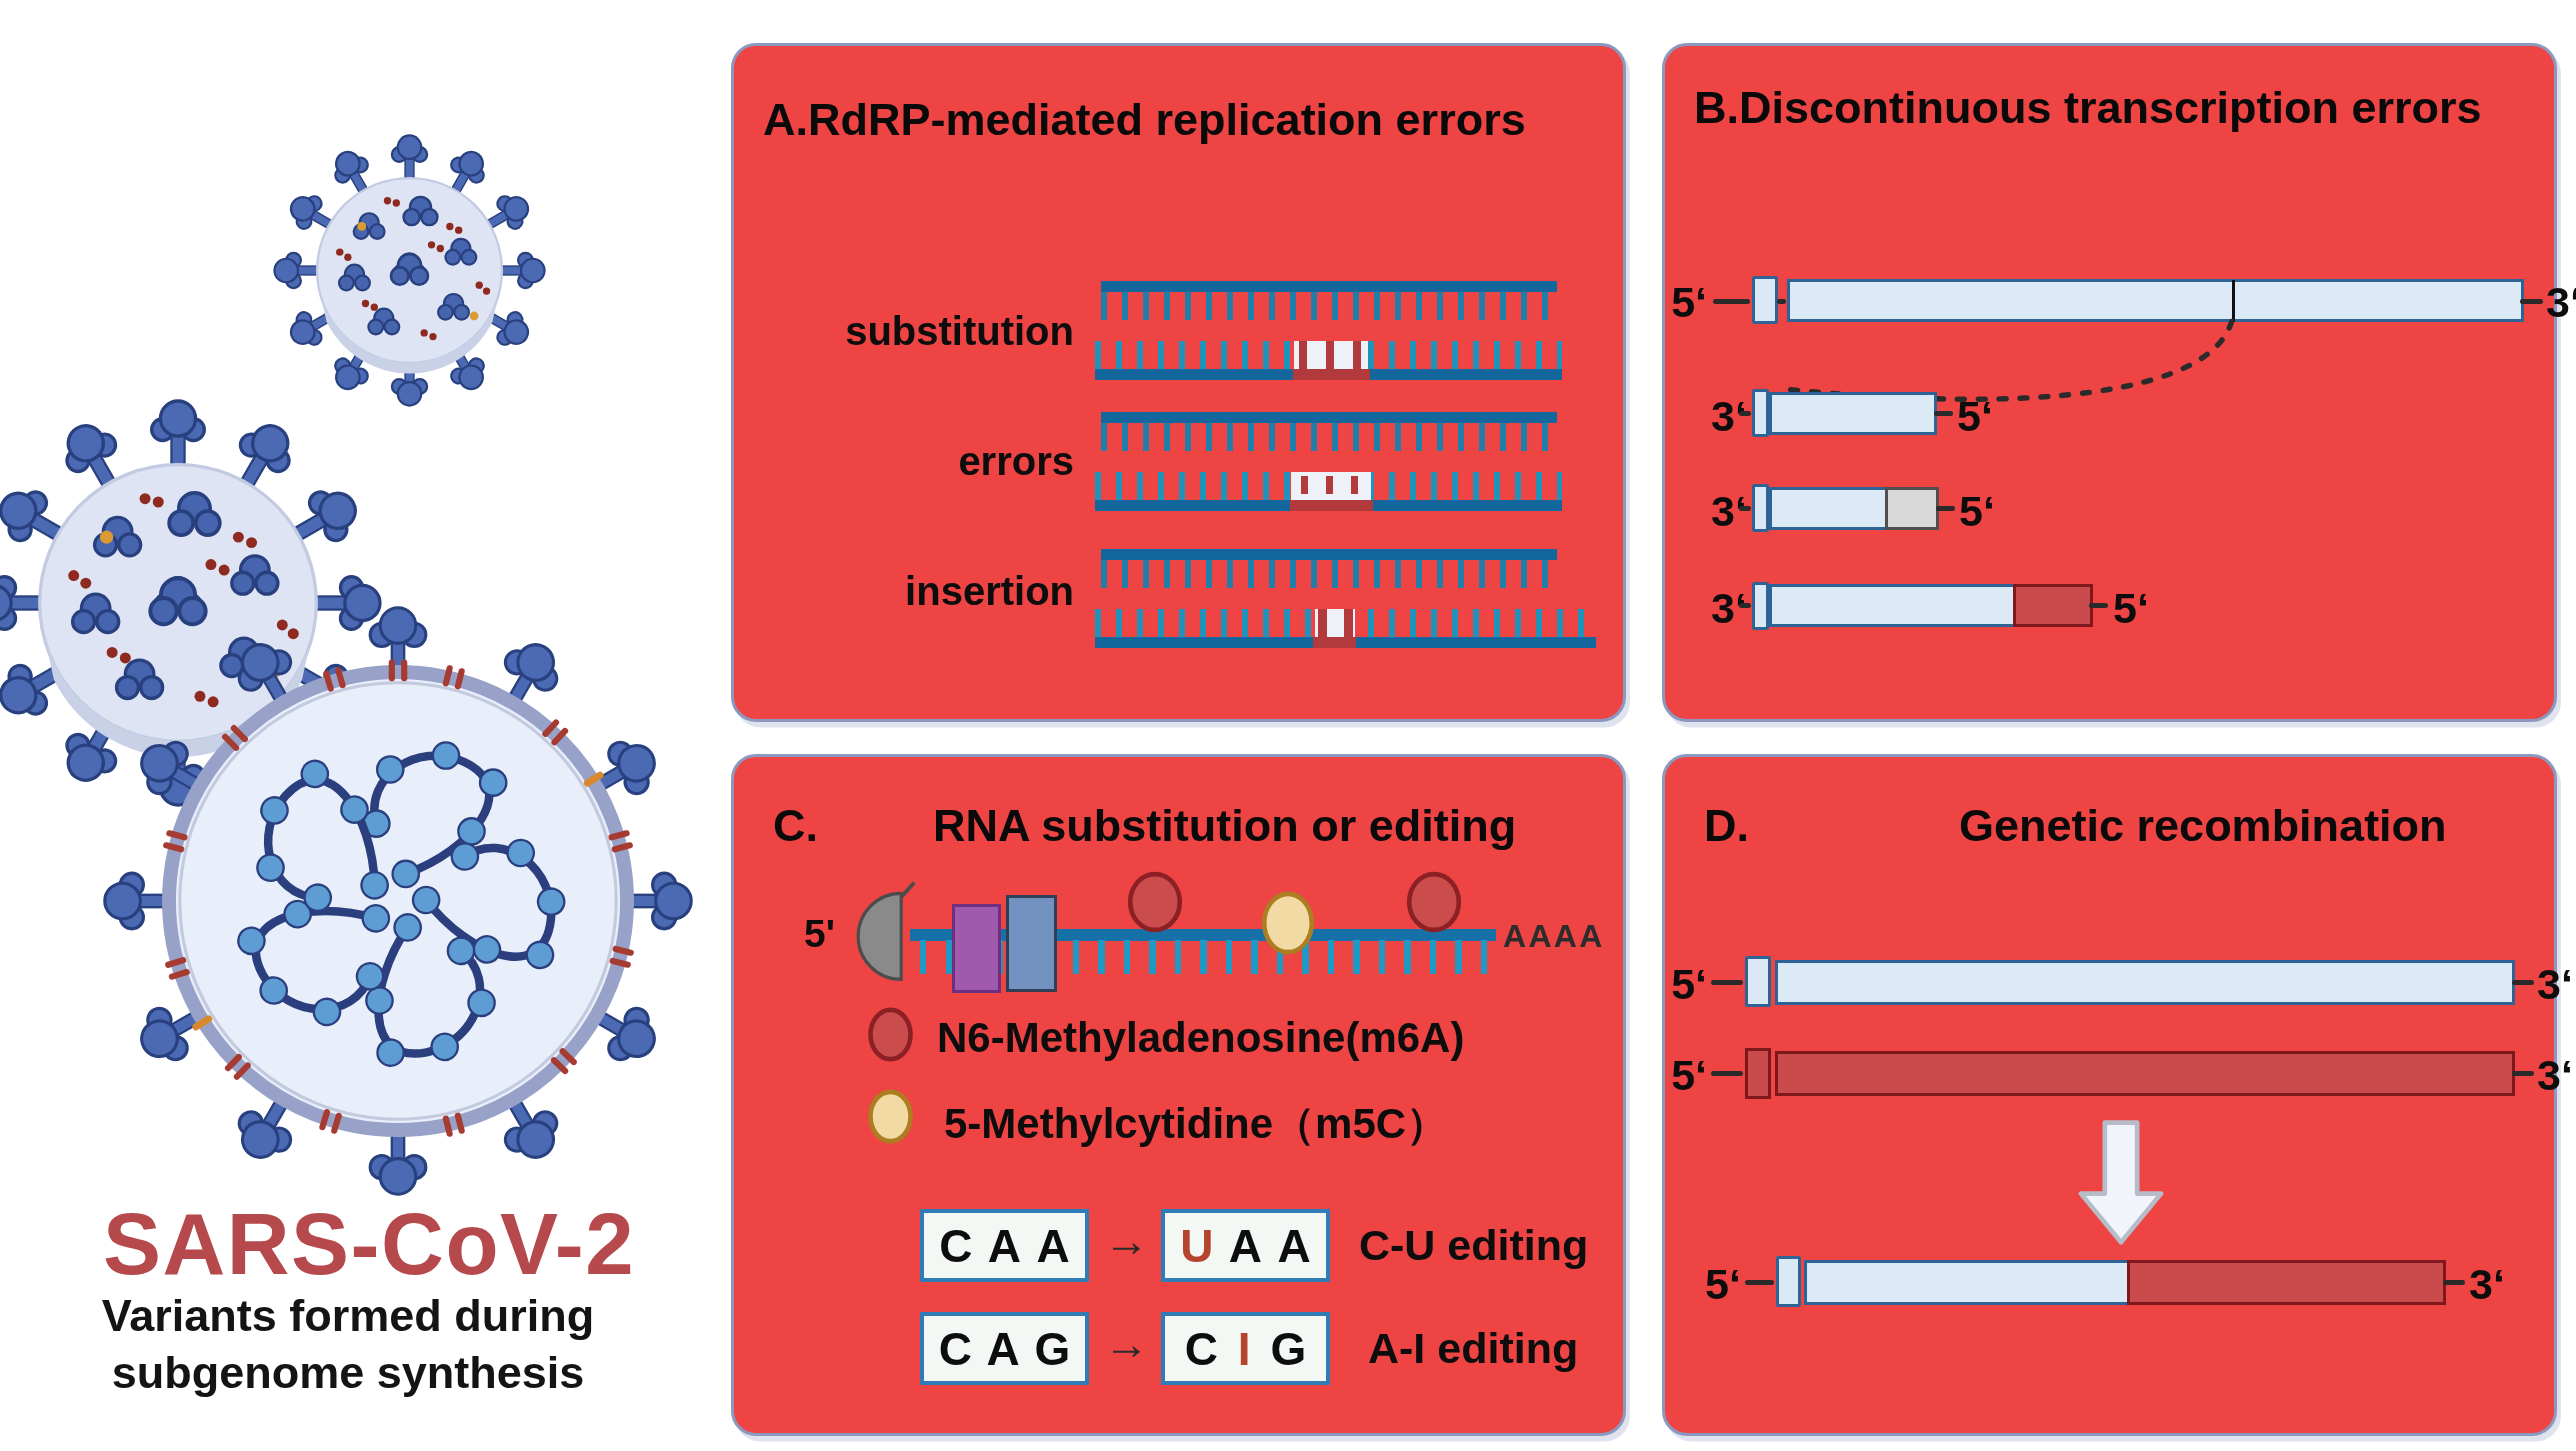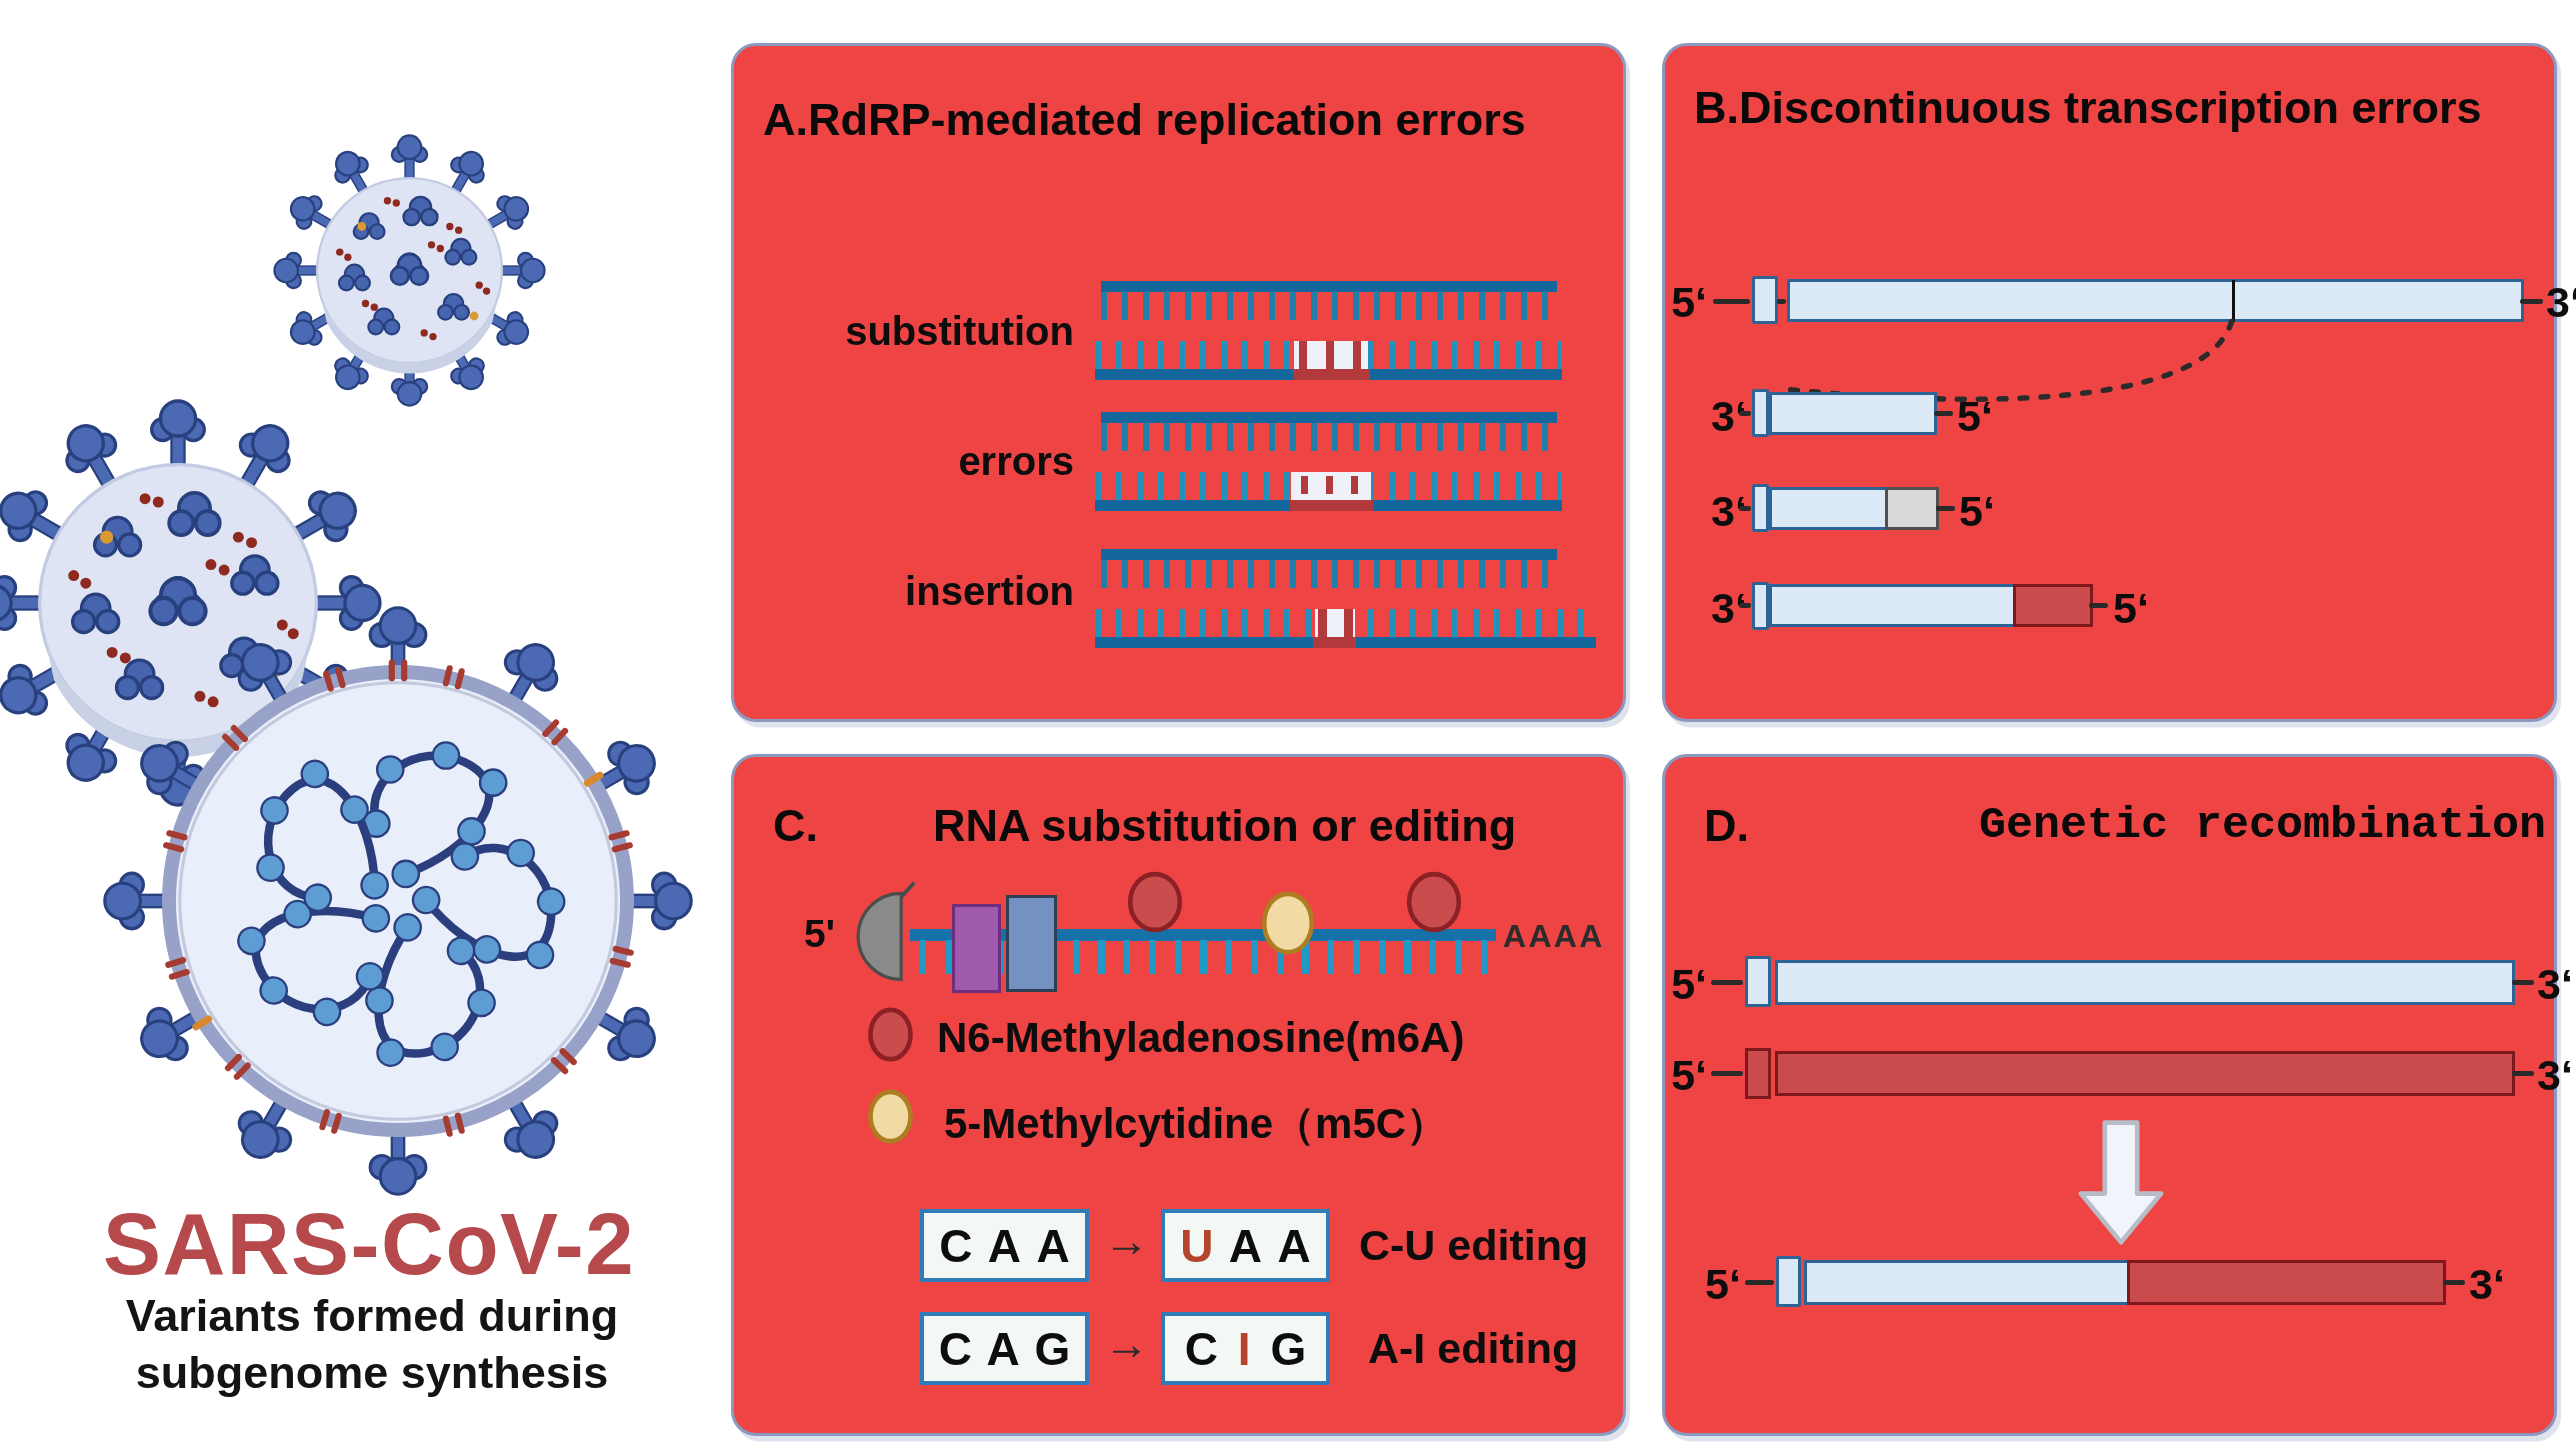--- a/index.html
+++ b/index.html
@@ -23,21 +23,21 @@
   .redticks{position:absolute;background:repeating-linear-gradient(90deg,#b2393c 0 8.5px,transparent 8.5px 27px);}
   .zonemask{position:absolute;top:0;height:28px;background:#eef1f8;}
   .ebox{position:absolute;border:4.6px solid #2f7cb7;background:#f3f8f4;display:flex;align-items:center;
         justify-content:space-evenly;font-weight:bold;font-size:46px;}
   .ebox span{display:inline-block;}
   .redletter{color:#b5442c;}
   .editlabel{position:absolute;font-weight:bold;font-size:43px;white-space:nowrap;}
   .arrowglyph{position:absolute;font-weight:bold;font-size:45px;color:#2a2a2a;}
   .legendtext{position:absolute;font-weight:bold;font-size:42px;white-space:nowrap;}
   .brand{position:absolute;font-weight:bold;font-size:87px;color:#b5494c;width:696px;left:0;text-align:center;letter-spacing:1.5px;padding-left:21px;}
-  .subbrand{position:absolute;font-weight:bold;font-size:45px;color:#141414;width:696px;left:0;text-align:center;margin-left:24px;}
+  .subbrand{position:absolute;font-weight:bold;font-size:45px;color:#141414;width:696px;left:0;text-align:center;}
   svg{position:absolute;overflow:visible;}
 </style>
 </head>
 <body>
 
 <div id="page">
 
   <svg width="0" height="0">
     <defs>
       <g id="virion-full">
@@ -302,21 +302,21 @@
     <div class="ebox" style="left:427px;top:555px;width:161px;height:65px;">
       <span>C</span>
       <span class="redletter">I</span>
       <span>G</span>
     </div>
     <div class="editlabel" style="left:634px;top:567px;">A-I editing</div>
   </div>
 
   <div class="panel" style="left:1662px;top:754px;width:889px;height:676px;">
     <div class="ptitle" style="left:39px;top:43px;">D.</div>
-    <div class="ptitle" style="left:314px;top:43px;font-family:Liberation Mono, monospace;">Genetic recombination</div>
+    <div class="ptitle" style="left:294px;top:43px;">Genetic recombination</div>
 
     <div class="endlab" style="left:6.2px;top:203px;">5‘</div>
     <div class="conn" style="left:46px;top:223px;width:32px;"></div>
     <div class="lbox" style="left:80px;top:199px;width:20px;height:45px;"></div>
     <div class="gbox" style="left:110px;top:203px;width:734px;height:39px;"></div>
     <div class="conn" style="left:847px;top:223px;width:21.6px;"></div>
     <div class="endlab" style="left:872px;top:203px;">3‘</div>
 
     <div class="endlab" style="left:6.2px;top:294px;">5‘</div>
     <div class="conn" style="left:46px;top:314px;width:32px;"></div>

